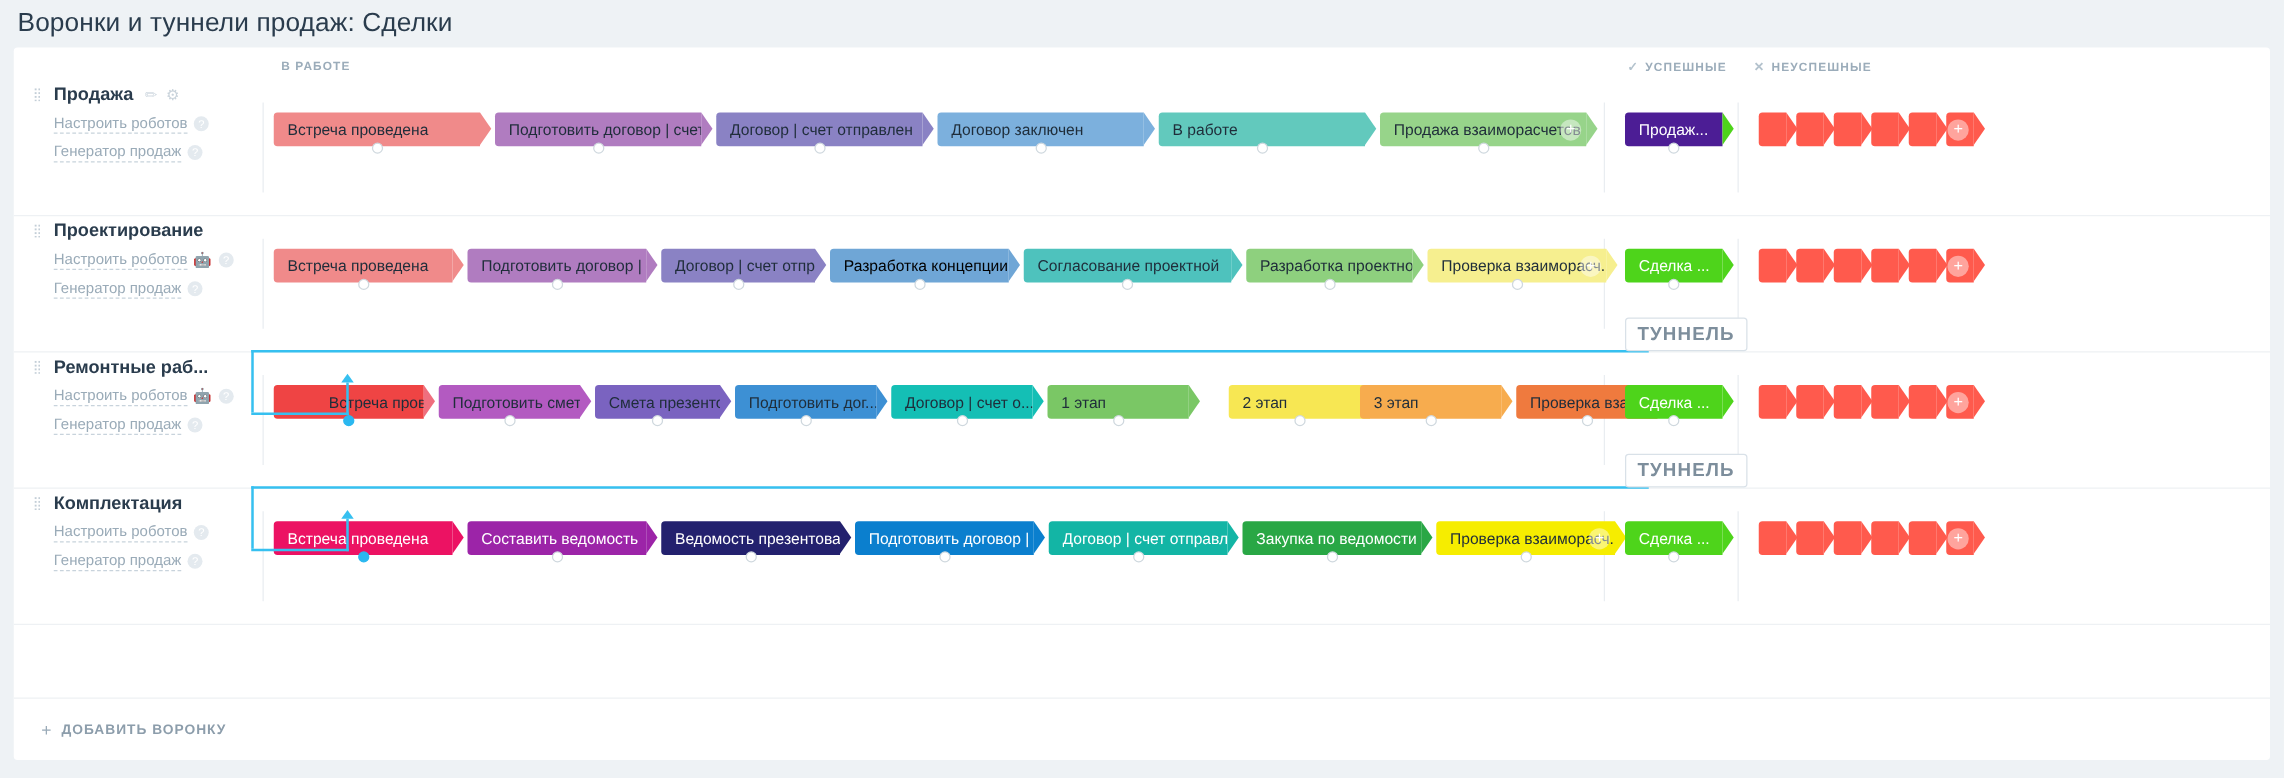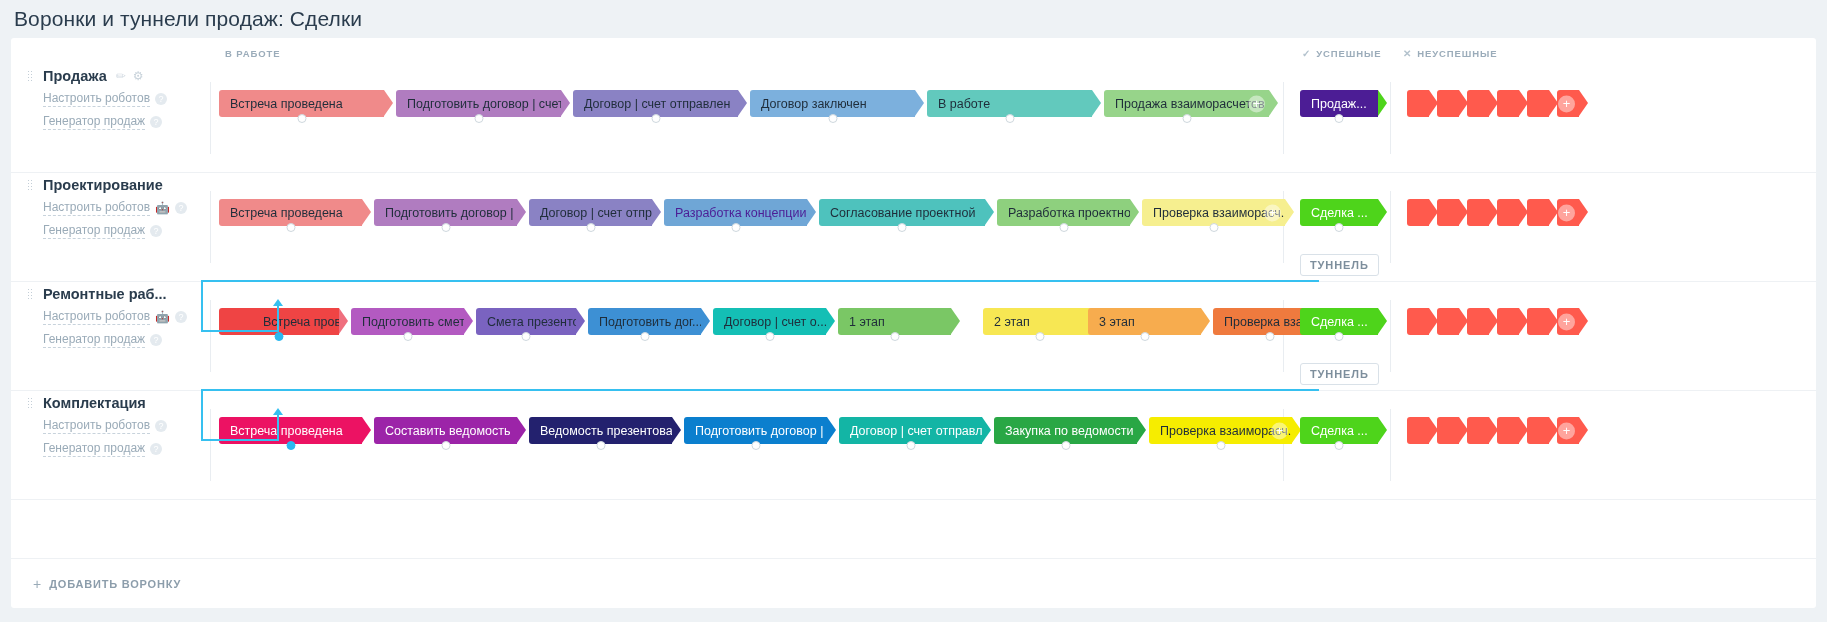--- a/index.html
+++ b/index.html
@@ -125,21 +125,21 @@
     position: absolute; right: 4px; top: 50%; transform: translateY(-50%);
     width: 17px; height: 17px; border-radius: 50%;
     background: rgba(255,255,255,.45); color: #fff;
     font-size: 13px; line-height: 16px; text-align: center;
   }
   .chip-label { white-space: nowrap; overflow: hidden; }
 
   
   .tunnel-badge {
     position: absolute; background: #fff; border: 1px solid #d9e1e8;
-    border-radius: 3px; font-size: 11px; letter-spacing: .9px;
+    border-radius: 3px; font-size: 15px; letter-spacing: .9px;
     color: #7d8e9c; font-weight: 600; padding: 4px 9px; z-index: 5;
   }
   .tline { position: absolute; background: #36c0f0; z-index: 2; }
   .tarrow {
     position: absolute; width: 0; height: 0;
     border-left: 5px solid transparent; border-right: 5px solid transparent;
     border-bottom: 7px solid #36c0f0; z-index: 3;
   }
 
   .addrow {
@@ -285,21 +285,21 @@
             <span class="chip-label" style="color: rgb(31, 45, 58);">Подготовить договор | с...</span>
             <span class="arrow" style="color: rgb(176, 124, 192);"></span>
             <span class="dot"></span>
           </div>
           <div class="chip" style="color: rgb(138, 130, 196); background: rgb(138, 130, 196); width: 123px; position: absolute; left: 518px;">
             <span class="chip-label" style="color: rgb(31, 45, 58);">Договор | счет отправлен</span>
             <span class="arrow" style="color: rgb(138, 130, 196);"></span>
             <span class="dot"></span>
           </div>
           <div class="chip" style="color: rgb(111, 166, 214); background: rgb(111, 166, 214); width: 143px; position: absolute; left: 653px;">
-            <span class="chip-label" style="color: #4c1d95;">Разработка концепции</span>
+            <span class="chip-label" style="color: #000000;">Разработка концепции</span>
             <span class="arrow" style="color: rgb(111, 166, 214);"></span>
             <span class="dot"></span>
           </div>
           <div class="chip" style="color: rgb(78, 194, 189); background: rgb(78, 194, 189); width: 166px; position: absolute; left: 808px;">
             <span class="chip-label" style="color: rgb(31, 45, 58);">Согласование проектной</span>
             <span class="arrow" style="color: rgb(78, 194, 189);"></span>
             <span class="dot"></span>
           </div>
           <div class="chip" style="color: rgb(142, 208, 126); background: rgb(142, 208, 126); width: 133px; position: absolute; left: 986px;">
             <span class="chip-label" style="color: rgb(31, 45, 58);">Разработка проектной д...</span>

